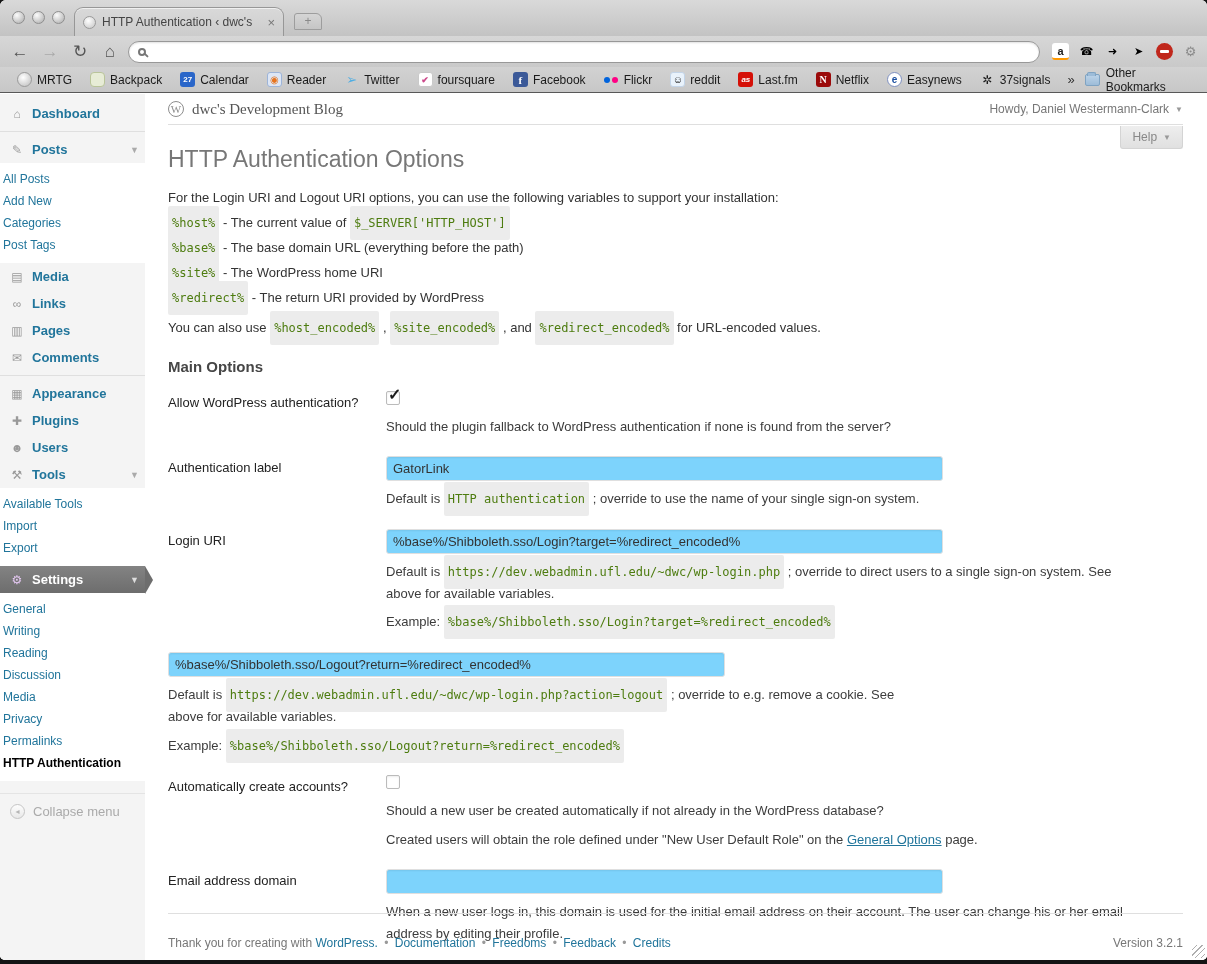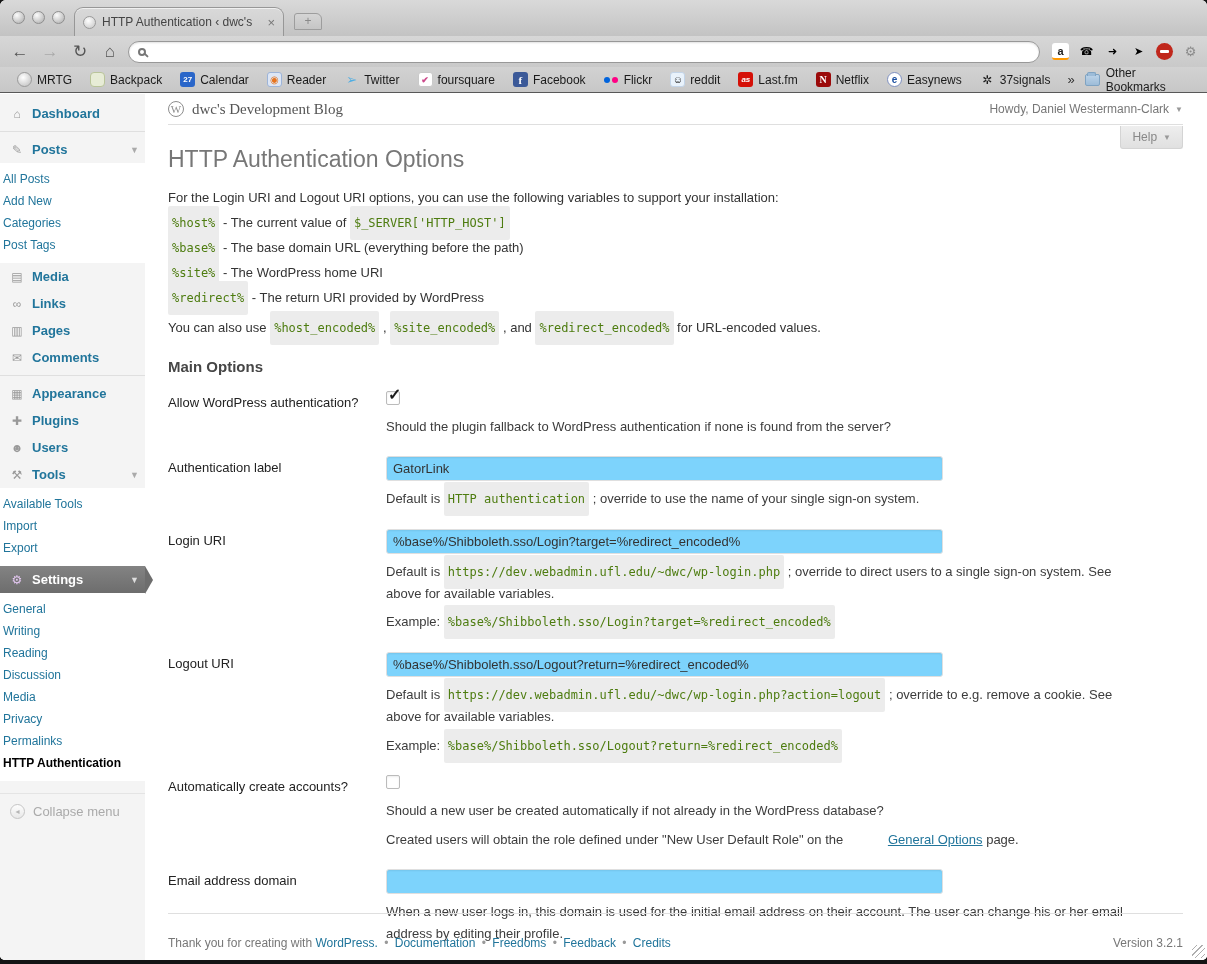--- a/index.html
+++ b/index.html
@@ -116,21 +116,21 @@
   .frow-label { width:218px; flex:none; font-size:13px; color:#222; padding-top:4px; }
   .frow-field { flex:1; max-width:752px; }
   input.txt { width:557px; height:25px; border:1px solid #dfdfdf; border-radius:3px;
     font-family:"Liberation Sans",sans-serif; font-size:13px; color:#333; padding:3px 6px;
     box-shadow:inset 0 1px 2px rgba(0,0,0,.07); background:#7dd3fc; }
   .chk { width:14px; height:14px; border:1px solid #bbb; border-radius:2px; background:#fff;
     position:relative; display:inline-block; box-shadow:inset 0 1px 2px rgba(0,0,0,.08); }
   .chk.checked::after { content:"✓"; position:absolute; top:-7px; left:1px; font-size:16px;
     font-weight:bold; color:#1a1a1a; }
   .desc { margin-top:7px; font-size:13px; color:#3c3c3c; line-height:1.65; }
-  .desc a, a.lnk { color:#21759b;margin-left:41px; }
+  .desc a, a.lnk { color:#21759b; }
   .wp-footer { position:absolute; left:23px; right:24px; bottom:10px; border-top:1px solid #dfdfdf;
     padding-top:22px; display:flex; justify-content:space-between; font-size:12px; color:#777; }
   .wp-footer a { color:#21759b; text-decoration:none; }
   .f-sep { color:#999; padding:0 3px; }
   .grip { position:absolute; right:2px; bottom:2px; width:13px; height:13px;
     background:repeating-linear-gradient(135deg, transparent 0 3px, #9a9a9a 3px 4px); opacity:.8; }
 </style>
 </head>
 <body>
 
@@ -347,21 +347,20 @@
           </div>
           <div class="frow">
             <div class="frow-label">Authentication label</div>
             <div class="frow-field"><input class="txt" type="text" value="GatorLink" style=""><p class="desc"><span>Default is </span><code class="code">HTTP authentication</code><span> ; override to use the name of your single sign-on system.</span></p></div>
           </div>
           <div class="frow">
             <div class="frow-label">Login URI</div>
             <div class="frow-field"><input class="txt" type="text" value="%base%/Shibboleth.sso/Login?target=%redirect_encoded%" style=""><p class="desc"><span>Default is </span><code class="code">https://dev.webadmin.ufl.edu/~dwc/wp-login.php</code><span> ; override to direct users to a single sign-on system. See above for available variables.</span></p><p class="desc"><span>Example: </span><code class="code">%base%/Shibboleth.sso/Login?target=%redirect_encoded%</code></p></div>
           </div>
           <div class="frow">
-            <div class="frow-label">Logout URI</div>
             <div class="frow-field"><input class="txt" type="text" value="%base%/Shibboleth.sso/Logout?return=%redirect_encoded%" style=""><p class="desc"><span>Default is </span><code class="code">https://dev.webadmin.ufl.edu/~dwc/wp-login.php?action=logout</code><span> ; override to e.g. remove a cookie. See above for available variables.</span></p><p class="desc"><span>Example: </span><code class="code">%base%/Shibboleth.sso/Logout?return=%redirect_encoded%</code></p></div>
           </div>
           <div class="frow">
             <div class="frow-label">Automatically create accounts?</div>
             <div class="frow-field"><span class="chk"></span><p class="desc"><span>Should a new user be created automatically if not already in the WordPress database?</span></p><p class="desc"><span>Created users will obtain the role defined under "New User Default Role" on the </span><a class="lnk" href="#">General Options</a><span> page.</span></p></div>
           </div>
           <div class="frow">
             <div class="frow-label">Email address domain</div>
             <div class="frow-field"><input class="txt" type="text" style=""><p class="desc"><span>When a new user logs in, this domain is used for the initial email address on their account. The user can change his or her email address by editing their profile.</span></p></div>
           </div>

